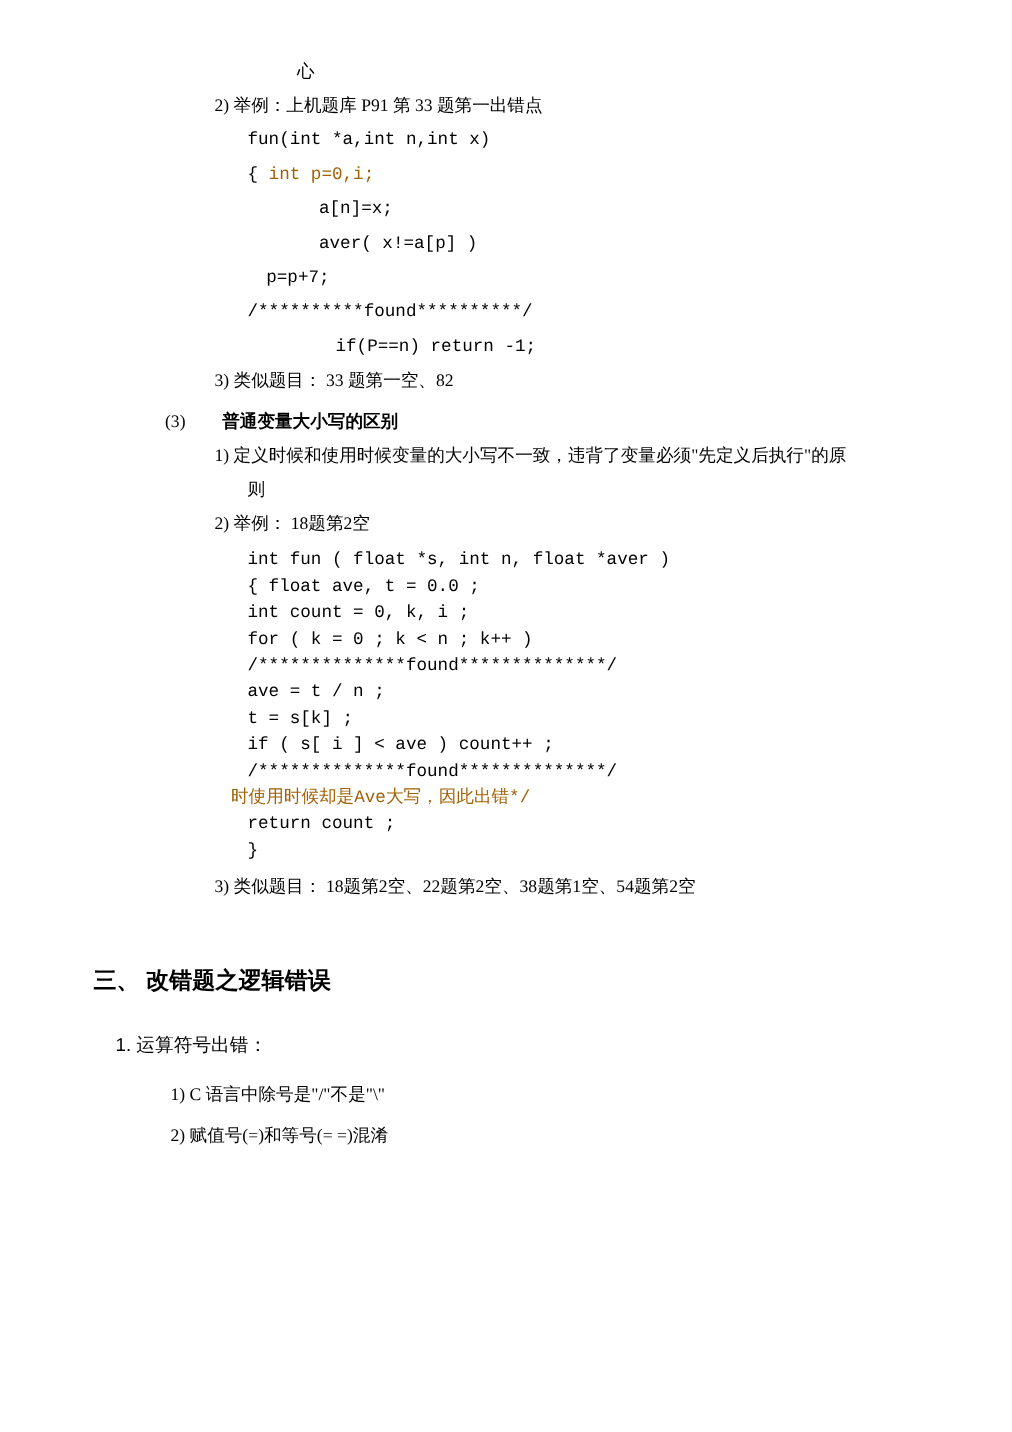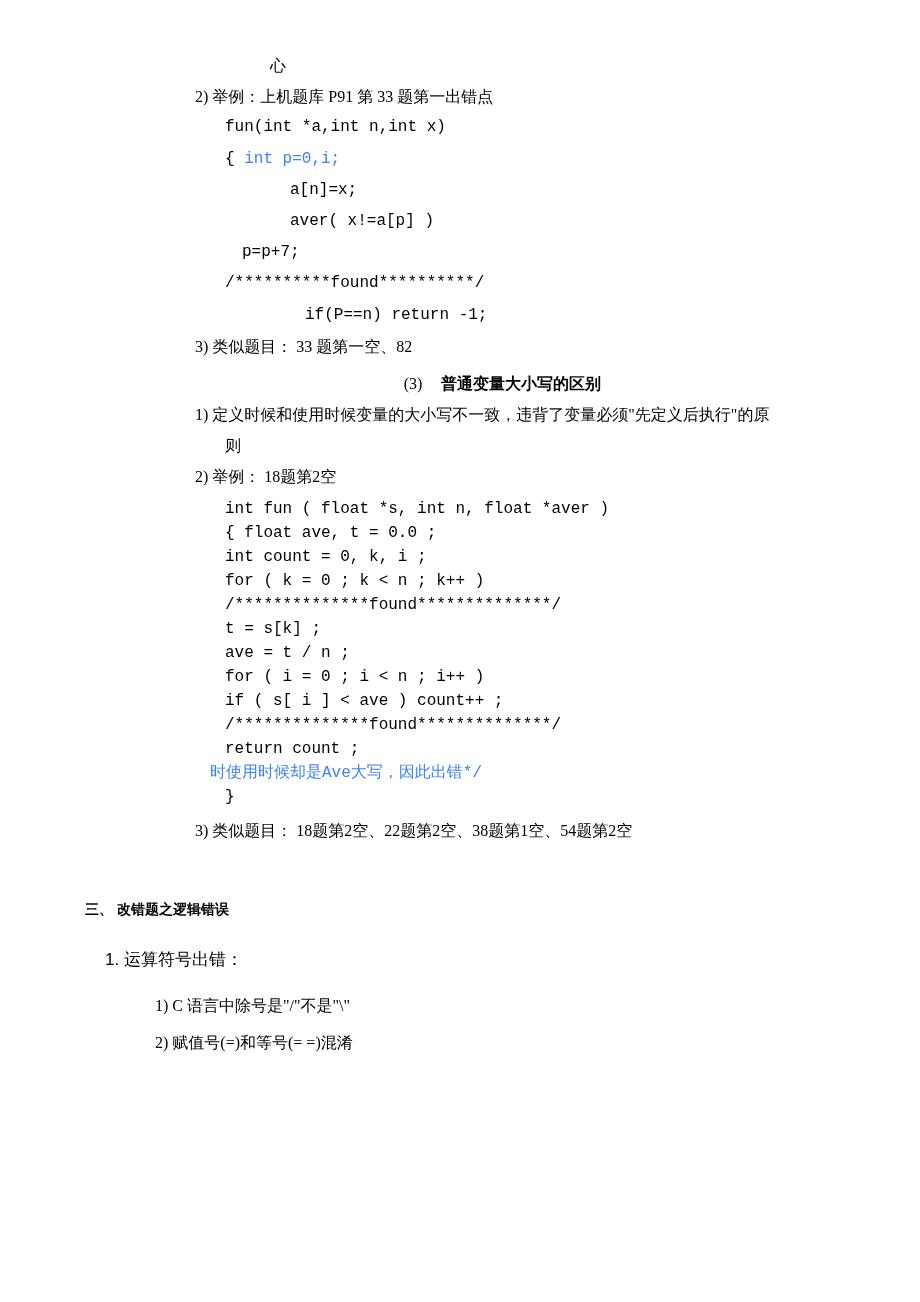--- a/index.html
+++ b/index.html
@@ -17,24 +17,24 @@
       font-family: "Courier New", monospace;
     }
     .l1 { margin-left: 115px; }
     .l-num { margin-left: 70px; }
     .l2 { margin-left: 145px; }
     .l35 { margin-left: 190px; }
     .l4 { margin-left: 210px; }
     .l5 { margin-left: 225px; }
     .l45 { margin-left: 162px; }
     .bold { font-weight: bold; }
-    .red { color: #3b82f6; }
+    .red { color: #a16207; }
     .section {
       font-family: "SimHei", "黑体", sans-serif;
-      font-size: 14px;
+      font-size: 21px;
       font-weight: bold;
       margin-top: 50px;
       margin-bottom: 18px;
       margin-left: 5px;
     }
     .sub {
       font-family: "Microsoft YaHei","SimSun", serif;
       font-size: 17px;
       margin-left: 25px;
       margin-bottom: 12px;
@@ -54,42 +54,41 @@
 <div class="l2 mono">fun(int *a,int n,int x)</div>
 <div class="l2 mono"><span>{ </span><span class="red">int p=0,i;</span></div>
 <div class="l4 mono">a[n]=x;</div>
 <div class="l4 mono">aver( x!=a[p] )</div>
 <div class="l45 mono">p=p+7;</div>
 <div class="l2 mono">/**********found**********/</div>
 <div class="l5 mono">if(P==n) return -1;</div>
 
 <div class="l1">3) 类似题目： 33 题第一空、82</div>
 
-<div style="margin-top:6px;text-align:center;">
+<div style="margin-top:6px;">
   <span class="l-num" style="display:inline-block;width:48px;">(3)</span>
   <span class="bold">普通变量大小写的区别</span>
 </div>
 
 <div class="l1">1) 定义时候和使用时候变量的大小写不一致，违背了变量必须"先定义后执行"的原</div>
 <div class="l2">则</div>
 <div class="l1">2) 举例： 18题第2空</div>
 
 <div class="code-block">
   <div class="l2">int fun ( float *s, int n, float *aver )</div>
   <div class="l2">{ float ave, t = 0.0 ;</div>
   <div class="l2">  int count = 0, k, i ;</div>
   <div class="l2">  for ( k = 0 ; k &lt; n ; k++ )</div>
   <div class="l2">/**************found**************/</div>
+  <div class="l2">  ave = t / n ;</div>
   <div class="l2">    t = s[k] ;</div>
-  <div class="l2">  ave = t / n ;</div>
-  <div class="l2">  for ( i = 0 ; i &lt; n ; i++ )</div>
   <div class="l2">    if ( s[ i ] &lt; ave ) count++ ;</div>
   <div class="l2">/**************found**************/</div>
+  <div class="l2 red" style="margin-left:130px;">时使用时候却是Ave大写，因此出错*/</div>
   <div class="l2">  return count ;</div>
-  <div class="l2 red" style="margin-left:130px;">时使用时候却是Ave大写，因此出错*/</div>
   <div class="l2">}</div>
 </div>
 
 <div class="l1">3) 类似题目： 18题第2空、22题第2空、38题第1空、54题第2空</div>
 
 <div class="section">三、 改错题之逻辑错误</div>
 
 <div class="sub"><span class="num">1. </span><span>运算符号出错：</span></div>
 
 <div style="margin-left:75px;line-height:2.3;">

